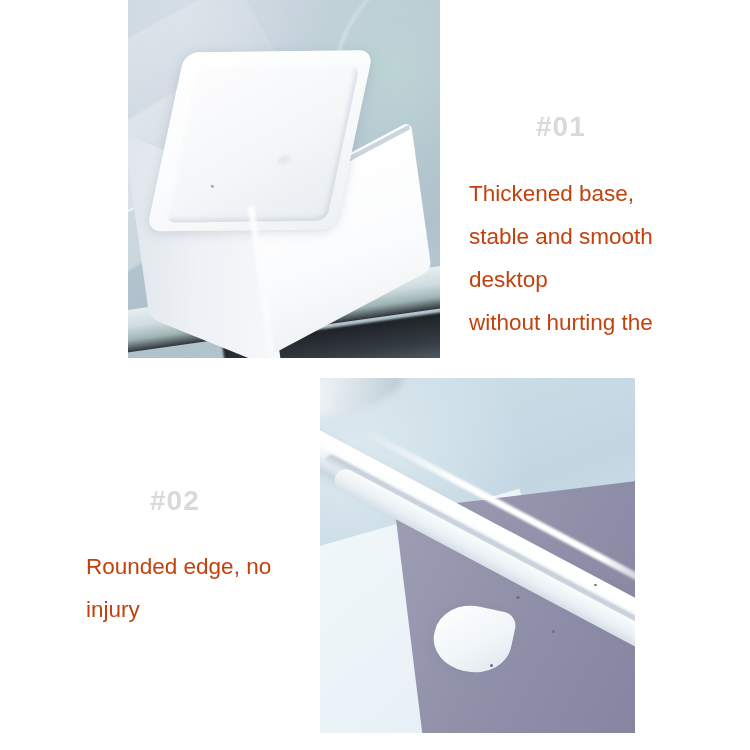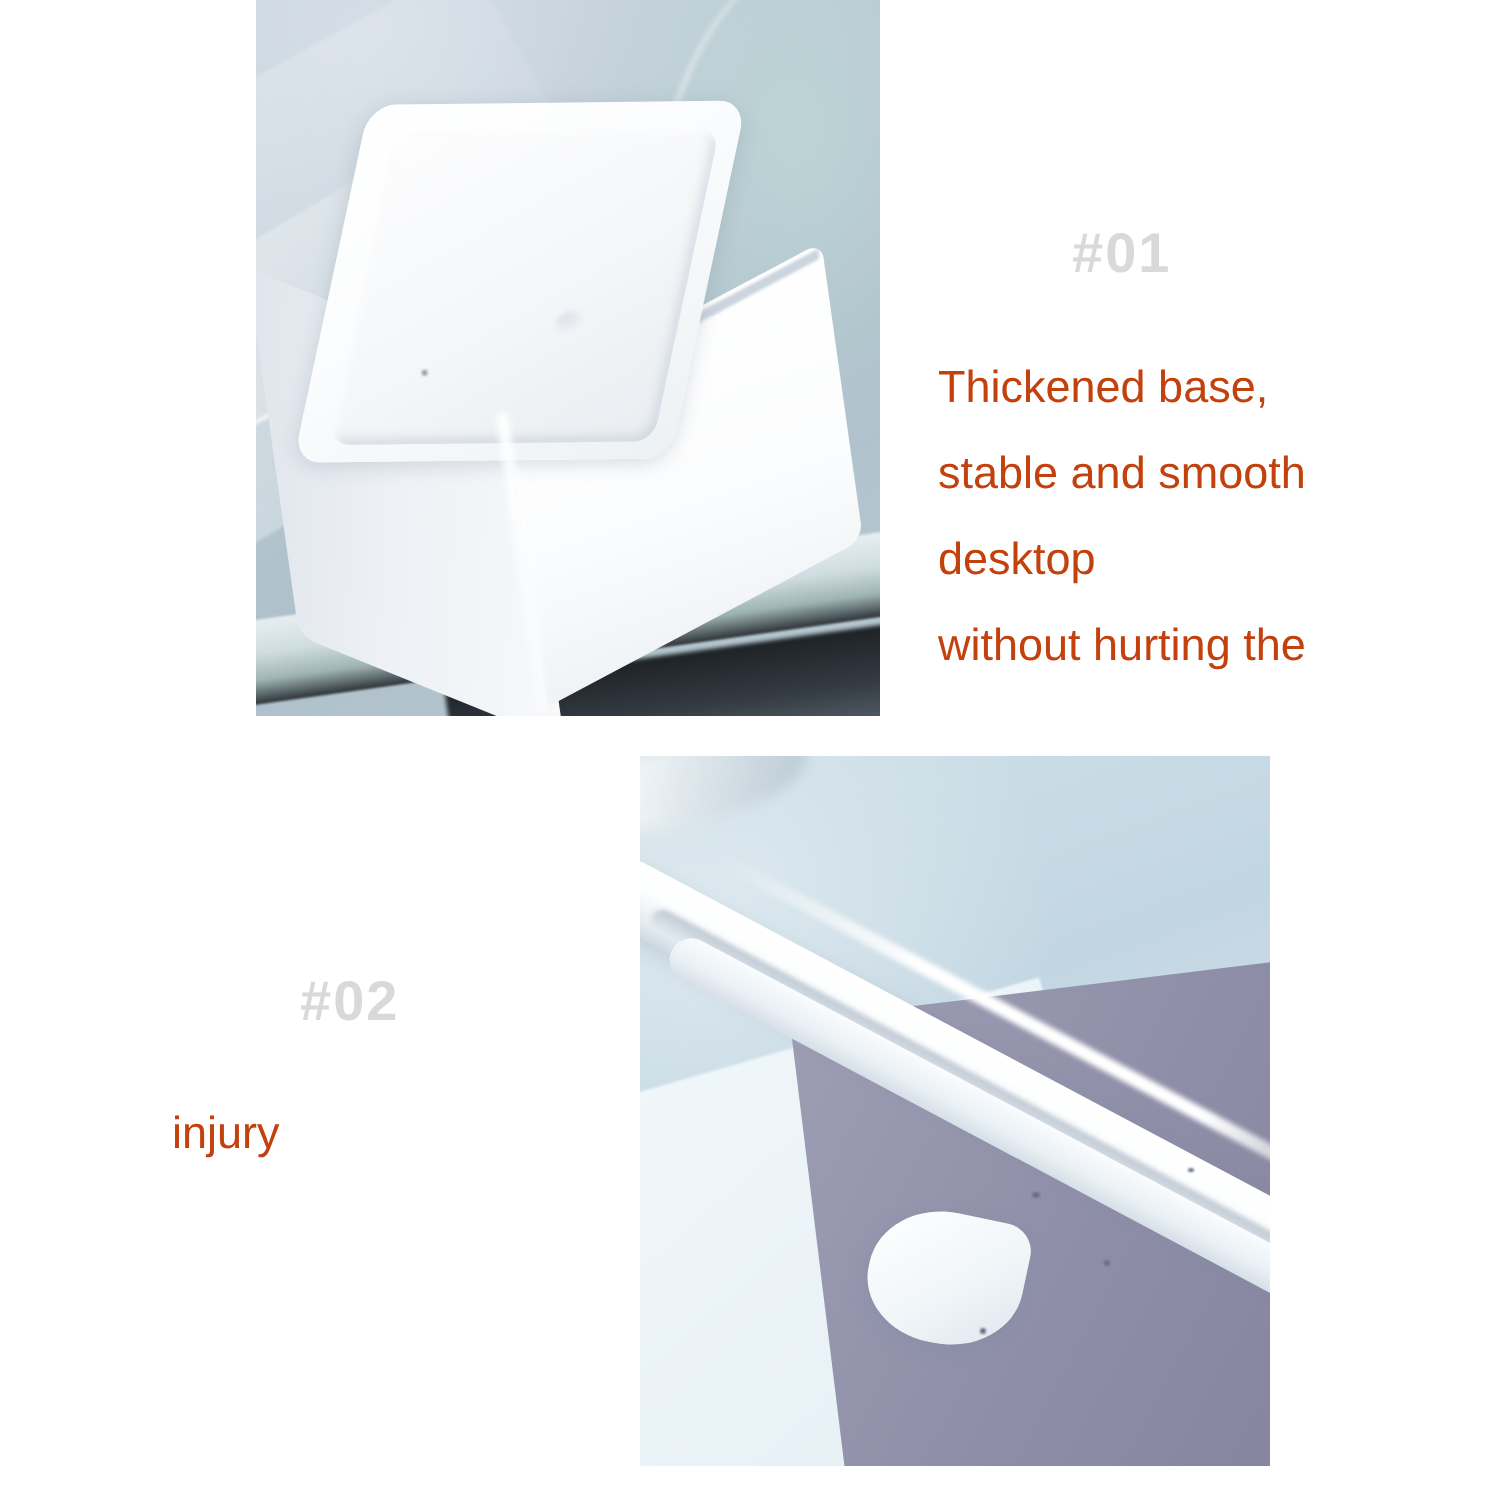--- a/index.html
+++ b/index.html
@@ -384,14 +384,15 @@
 
   <div class="p2-dust" style="left:196px;top:218px;width:4px;height:3px;"></div>
   <div class="p2-dust" style="left:232px;top:252px;width:3px;height:3px;"></div>
   <div class="p2-dust" style="left:274px;top:206px;width:3px;height:2px;"></div>
   <div class="p2-dust" style="left:170px;top:286px;width:3px;height:3px;"></div>
 </div>
 
 <div class="marker" id="marker-02">#02</div>
 
 <div class="body-copy" id="copy-02">
+  <div>Rounded edge, no</div>
   <div>injury</div>
 </div>
 
 </body></html>

